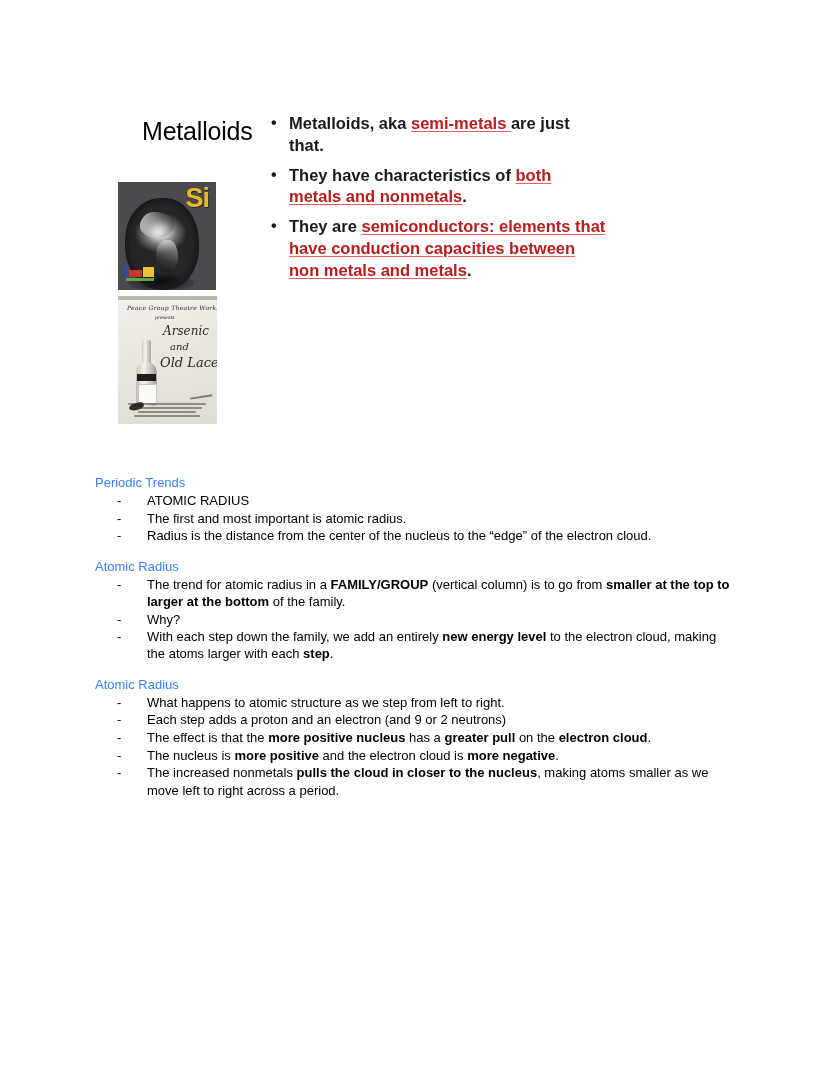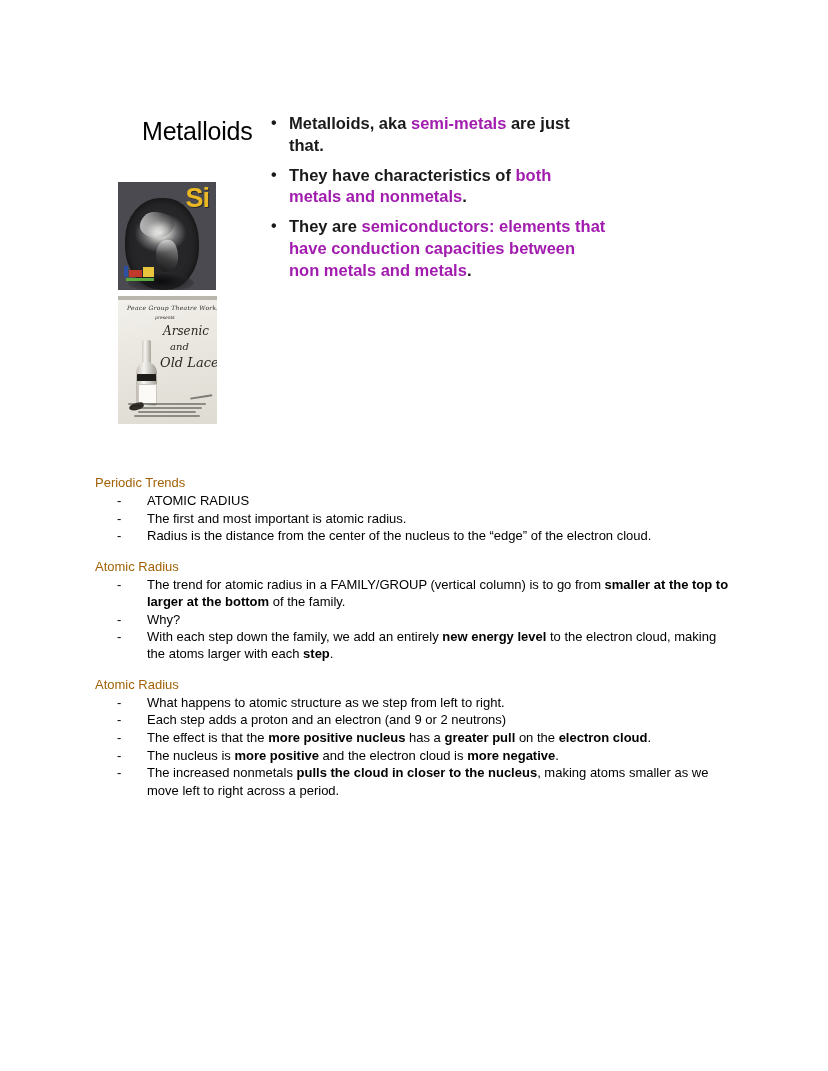--- a/index.html
+++ b/index.html
@@ -204,41 +204,42 @@
   }
   .slide-bullet::before {
     content: "\2022";
     position: absolute;
     left: 1px;
     top: -1px;
     font-size: 16px;
     color: #1a1a1a;
   }
   .hl {
-    color: #a21caf;
+    color: #b91c1c;
+    text-decoration: underline;
     text-decoration-color: #e2645c;
     text-underline-offset: 2px;
   }
 
   
   #notes {
     position: absolute;
     left: 95px;
     top: 474px;
     width: 640px;
     font-size: 13px;
     line-height: 1.32;
     color: #000000;
   }
   .note-section { margin-bottom: 13px; }
   .note-heading {
     font-size: 13px;
     font-weight: 400;
     margin: 0 0 1px 0;
-    color: #a16207;
+    color: #3b82f6;
   }
   .note-list { margin: 0; padding: 0; list-style: none; }
   .note-item {
     position: relative;
     padding-left: 52px;
     margin-bottom: 0.5px;
   }
   .note-item::before {
     content: "-";
     position: absolute;
@@ -312,21 +313,21 @@
       <div class="note-heading">Periodic Trends</div>
       <ul class="note-list">
         <li class="note-item"><span>ATOMIC RADIUS</span></li>
         <li class="note-item"><span>The first and most important is atomic radius.</span></li>
         <li class="note-item"><span>Radius is the distance from the center of the nucleus to the “edge” of the electron cloud.</span></li>
       </ul>
     </div>
     <div class="note-section">
       <div class="note-heading">Atomic Radius</div>
       <ul class="note-list">
-        <li class="note-item"><span>The trend for atomic radius in a </span><span style="font-weight: 400; text-align: center;">FAMILY/GROUP</span><span> (vertical column) is to go from </span><span style="font-weight: 700;">smaller at the top to larger at the bottom</span><span> of the family.</span></li>
+        <li class="note-item"><span>The trend for atomic radius in a </span><span style="font-weight: 700; text-align: center;">FAMILY/GROUP</span><span> (vertical column) is to go from </span><span style="font-weight: 700;">smaller at the top to larger at the bottom</span><span> of the family.</span></li>
         <li class="note-item"><span>Why?</span></li>
         <li class="note-item"><span>With each step down the family, we add an entirely </span><span style="font-weight: 700;">new energy level</span><span> to the electron cloud, making the atoms larger with each </span><span style="font-weight: 700;">step</span><span>.</span></li>
       </ul>
     </div>
     <div class="note-section">
       <div class="note-heading">Atomic Radius</div>
       <ul class="note-list">
         <li class="note-item"><span>What happens to atomic structure as we step from left to right.</span></li>
         <li class="note-item"><span>Each step adds a proton and an electron (and 9 or 2 neutrons)</span></li>
         <li class="note-item"><span>The effect is that the </span><span style="font-weight: 700;">more positive nucleus</span><span> has a </span><span style="font-weight: 700;">greater pull</span><span> on the </span><span style="font-weight: 700;">electron cloud</span><span>.</span></li>

